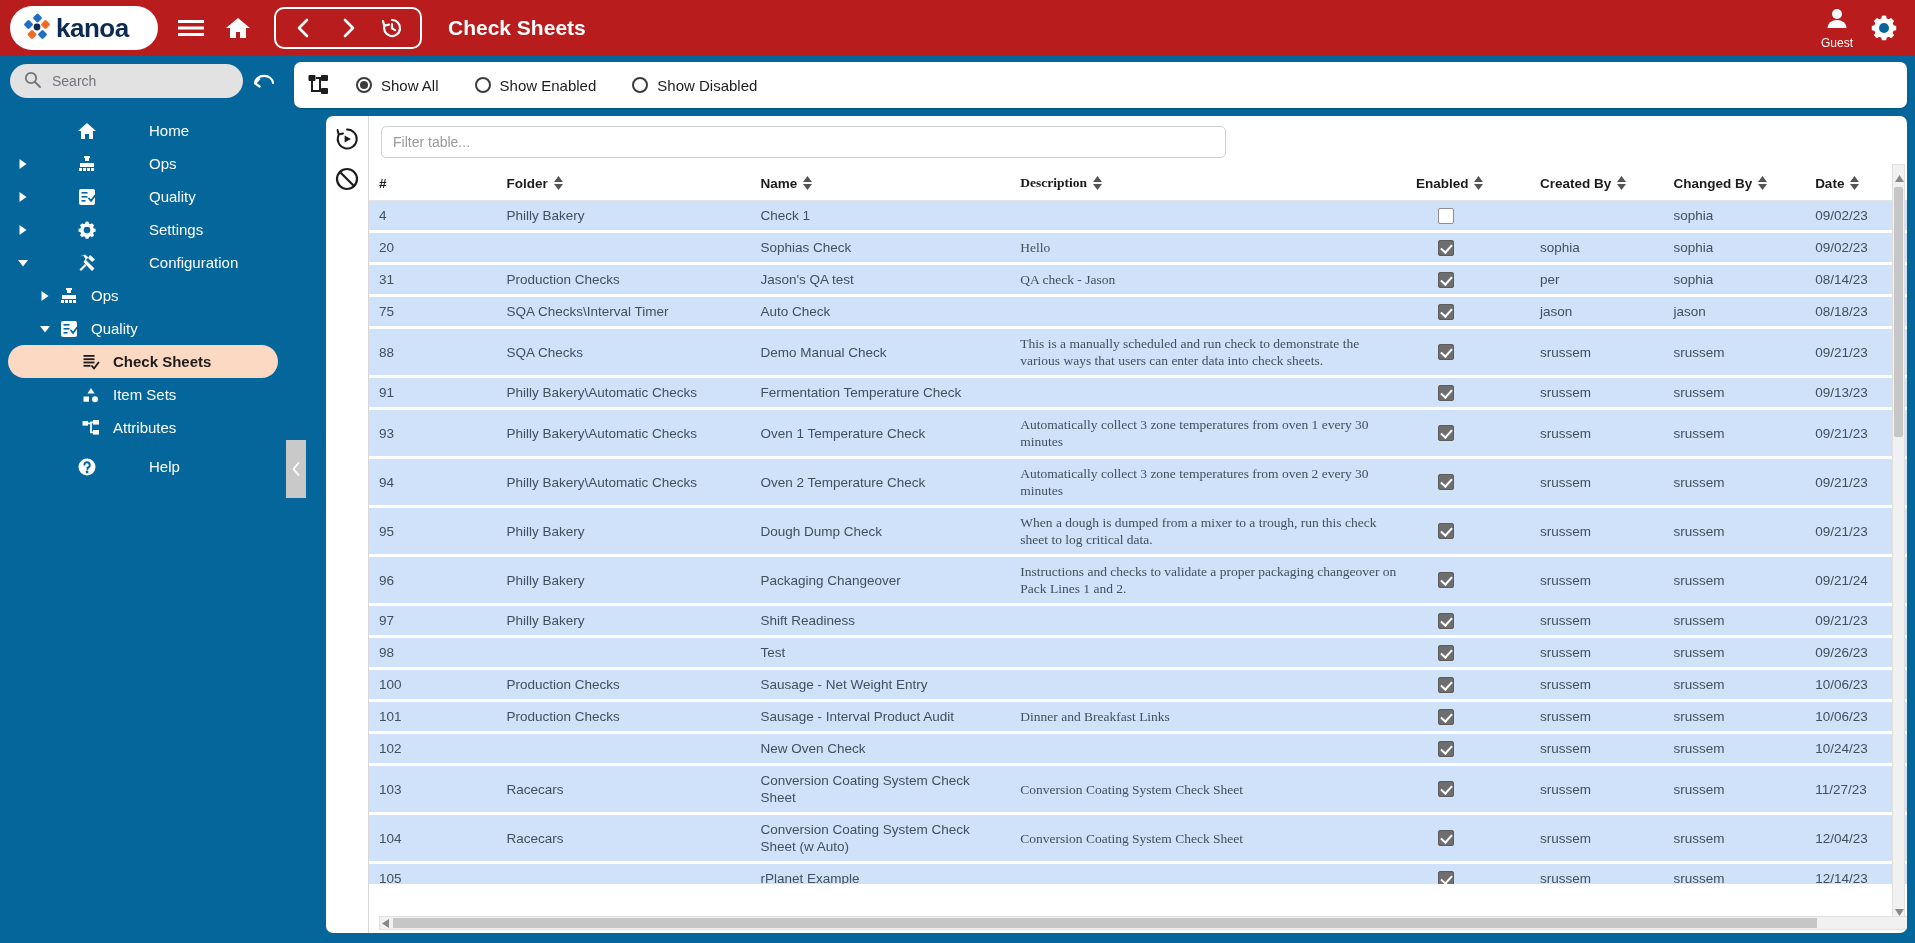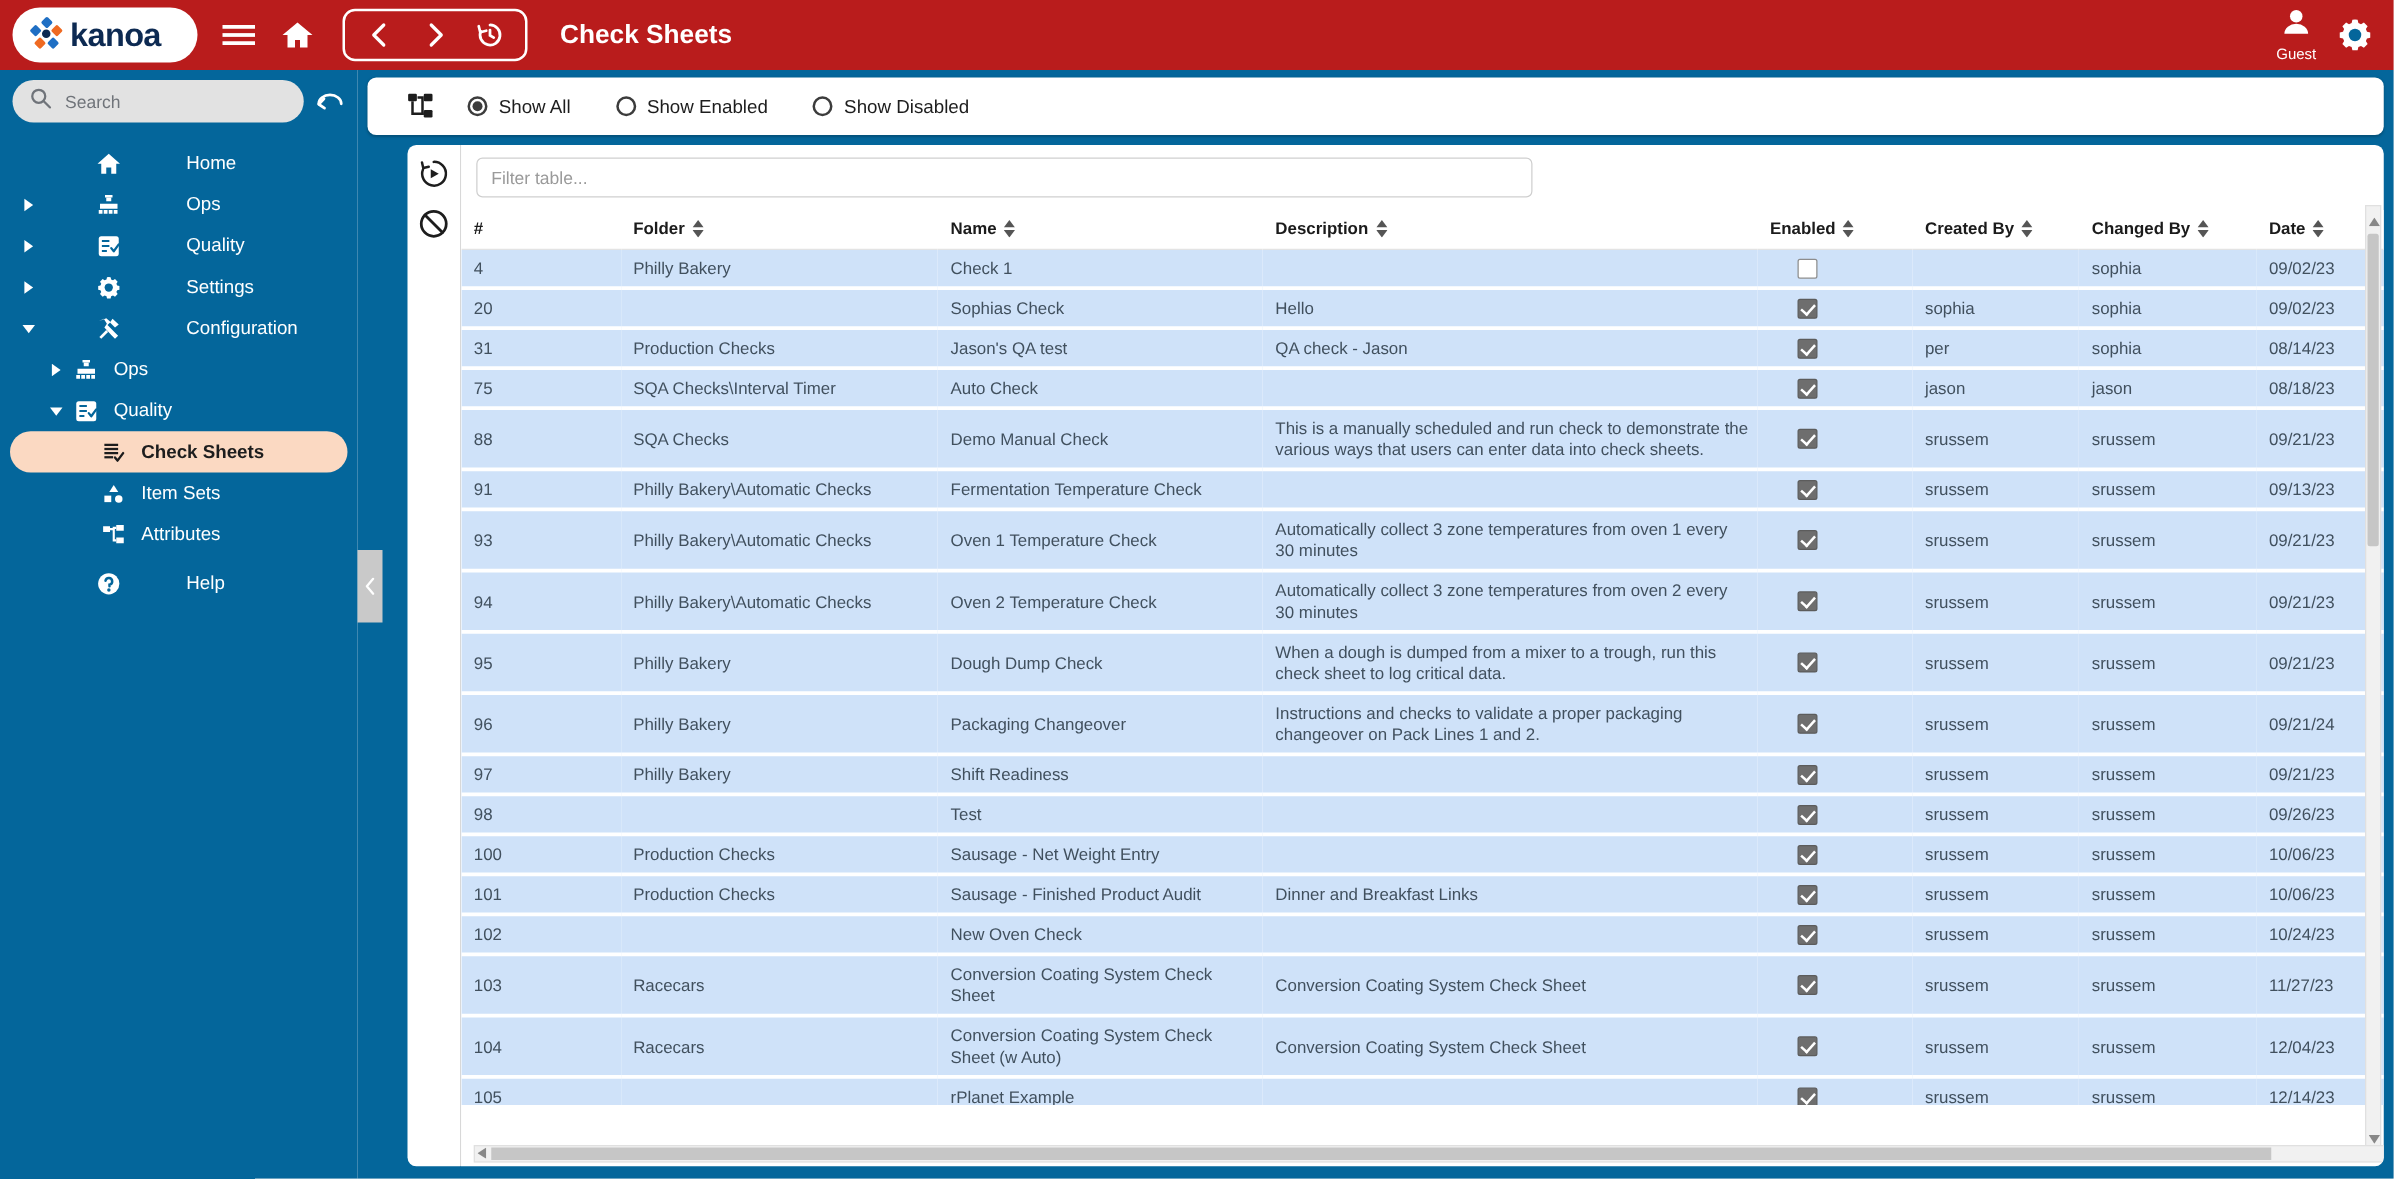--- a/index.html
+++ b/index.html
@@ -150,21 +150,21 @@
     top: 56px; left: 286px;
     width: 1629px; height: 887px;
     background: #04669b;
     padding: 6px 8px 8px 8px;
   }
   .filterbar {
     height: 46px;
     background: #ffffff;
     border-radius: 7px;
     display: flex; align-items: center;
-    padding-left: 32px;
+    padding-left: 14px;
     box-shadow: 0 1px 2px rgba(0,0,0,.22);
   }
   .hier-icon { margin-right: 26px; display: flex; align-items: center; cursor: pointer; }
   .radio-opt {
     display: flex; align-items: center;
     margin-right: 36px;
     font-size: 15px; color: #1d1d1d;
     cursor: pointer;
   }
   .radio-opt .rlabel { margin-left: 9px; }
@@ -235,21 +235,21 @@
     padding: 6px 6px 6px 10px;
     color: #41505e;
     vertical-align: middle;
     line-height: 17px;
   }
   table.grid tbody tr { background: #cfe2f9; }
   table.grid tbody tr td { border-bottom: 3px solid #ffffff; }
   .c-num    { width: 108px; }
   .c-folder { width: 215px; }
   .c-name   { width: 220px; }
-  .c-desc   { width: 335px; }
+  .c-desc   { width: 335px; font-family: Liberation Serif, serif; }
   .c-en     { width: 105px; text-align: center; }
   .c-cre    { width: 113px; }
   .c-chg    { width: 120px; }
   .c-date   { width: 115px; }
   td.c-en { text-align: left; padding-left: 0; }
   .en-cell { display: flex; justify-content: flex-start; padding-left: 22px; }
   .chk {
     width: 16px; height: 16px;
     border: 1px solid #8d8d8d;
     background: #ffffff;
@@ -903,21 +903,21 @@
                       <span class="chk on"></span>
                     </span>
                   </td>
                   <td class="c-cre">srussem</td>
                   <td class="c-chg">srussem</td>
                   <td class="c-date">10/06/23</td>
                 </tr>
                 <tr>
                   <td class="c-num">101</td>
                   <td class="c-folder">Production Checks</td>
-                  <td class="c-name">Sausage - Finished Product Audit</td>
+                  <td class="c-name">Sausage - Interval Product Audit</td>
                   <td class="c-desc">Dinner and Breakfast Links</td>
                   <td class="c-en">
                     <span class="en-cell">
                       <span class="chk on"></span>
                     </span>
                   </td>
                   <td class="c-cre">srussem</td>
                   <td class="c-chg">srussem</td>
                   <td class="c-date">10/06/23</td>
                 </tr>

